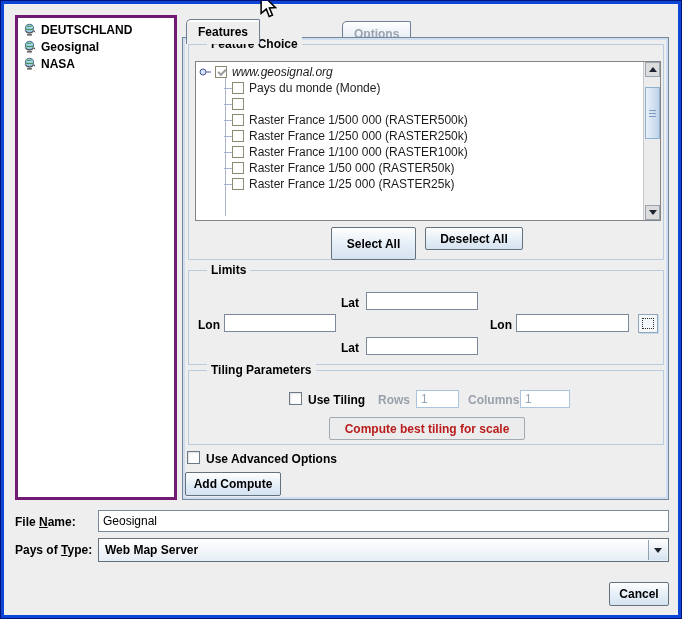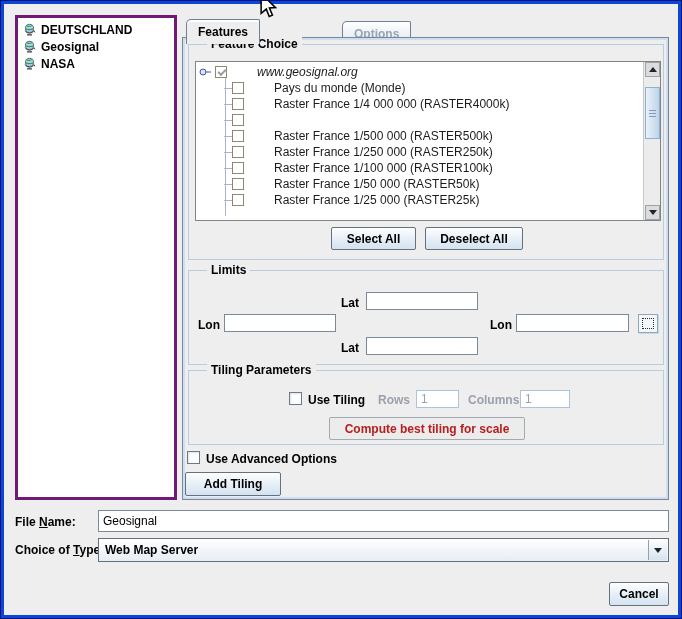--- a/index.html
+++ b/index.html
@@ -38,21 +38,21 @@
   .tree-row.child { padding-left:36px; }
   .tree-row.child::before { content:''; position:absolute; left:28px; top:8px; width:8px; height:1px; background:#aab4cc; }
   .vline { position:absolute; left:29px; top:15px; width:1px; height:139px; background:#aab4cc; }
   .tree-row.root { padding-left:3px; }
   .handle { margin-right:4px; }
   .tcb { position:relative; width:12px; height:12px; border:1px solid #8a8a74; background:#fff; margin-right:5px; flex:0 0 auto; }
   .tcb.gray::after, .tcb.red::after { content:''; position:absolute; left:2px; top:2px; width:6px; height:3px;
     border-left:2px solid; border-bottom:2px solid; transform:rotate(-45deg); }
   .tcb.gray::after { border-color:#9a9a9a; }
   .tcb.red::after { border-color:#cc0000; }
-  .tlabel { color:#1c1c1c;margin-left:25px; }
+  .tlabel { color:#1c1c1c; }
   .tree-row.root .tlabel { font-style:italic; }
   .tree-row.sel .tlabel { font-weight:bold; }
   
   .sbar { position:absolute; right:0; top:0; width:17px; height:158px; background:#ececec; border-left:1px solid #c8c8c8; }
   .sbtn { position:absolute; left:1px; width:15px; height:15px; background:#dcdcdc; border:1px solid #9aa4ae; display:flex; align-items:center; justify-content:center; }
   .sbtn.up { top:0; } .sbtn.down { bottom:0; }
   .tri-up { width:0; height:0; border-left:4px solid transparent; border-right:4px solid transparent; border-bottom:5px solid #1d2430; }
   .tri-down { width:0; height:0; border-left:4px solid transparent; border-right:4px solid transparent; border-top:5px solid #1d2430; }
   .sthumb { position:absolute; left:1px; top:25px; width:15px; height:52px;
     background:linear-gradient(90deg,#eaf1f9,#bed4ea); border:1px solid #8fb0cf; }
@@ -140,24 +140,20 @@
               </svg>
             <span class="tcb gray"></span>
             <span class="tlabel">www.geosignal.org</span>
           </div>
           <div class="tree-row child">
               <span class="tcb"></span>
               <span class="tlabel">Pays du monde (Monde)</span>
             </div>
           <div class="tree-row child">
               <span class="tcb"></span>
-              <span class="tlabel">Raster France 1/4 000 000 (RASTER4000k)</span>
-            </div>
-          <div class="tree-row child">
-              <span class="tcb"></span>
             </div>
           <div class="tree-row child">
               <span class="tcb"></span>
               <span class="tlabel">Raster France 1/500 000 (RASTER500k)</span>
             </div>
           <div class="tree-row child">
               <span class="tcb"></span>
               <span class="tlabel">Raster France 1/250 000 (RASTER250k)</span>
             </div>
           <div class="tree-row child">
@@ -177,21 +173,21 @@
           <div class="sbtn up">
               <span class="tri-up"></span>
             </div>
           <div class="sthumb"></div>
           <div class="sbtn down">
               <span class="tri-down"></span>
             </div>
         </div>
       </div>
 
-      <div class="btn" style="left:142px; top:182px; width:85px; height:23px;">Select All</div>
+      <div class="btn" style="left:142px; top:182px; width:85px; height:33px;">Select All</div>
       <div class="btn" style="left:236px; top:182px; width:98px; height:23px;">Deselect All</div>
     </div>
 
     <div class="grp" style="left:5px; top:232px; width:476px; height:95px;">
       <span class="grp-title">Limits</span>
       <span class="lbl" style="left:152px; top:25px;">Lat</span>
       <input class="tf" style="left: 177px; top: 21px; width: 112px; height: 18px;" value="">
       <span class="lbl" style="left:9px; top:47px;">Lon</span>
       <input class="tf" style="left: 35px; top: 43px; width: 112px; height: 18px;" value="">
       <span class="lbl" style="left:301px; top:47px;">Lon</span>
@@ -207,27 +203,27 @@
       <span class="lbl" style="left:119px; top:22px;">Use Tiling</span>
       <span class="lbl gray" style="left:189px; top:22px;">Rows</span>
       <input class="tf dis" disabled="" style="left: 227px; top: 19px; width: 43px; height: 18px;" value="1">
       <span class="lbl gray" style="left:279px; top:22px;">Columns</span>
       <input class="tf dis" disabled="" style="left: 331px; top: 19px; width: 50px; height: 18px;" value="1">
       <div class="btn disabled" style="left:140px; top:46px; width:196px; height:23px;">Compute best tiling for scale</div>
     </div>
 
     <span class="uicb" style="left:4px; top:413px;"></span>
     <span class="lbl" style="left:23px; top:414px;">Use Advanced Options</span>
-    <div class="btn" style="left:2px; top:434px; width:96px; height:24px;">Add Tiling</div>
+    <div class="btn" style="left:2px; top:434px; width:96px; height:24px;">Add Compute</div>
   </div>
 
   <span class="lbl" style="left:14px; top:514px;"><span>File </span><span class="mn">N</span><span>ame:</span></span>
   <input class="tf" style="left: 97px; top: 509px; width: 571px; height: 22px;" value="Geosignal">
 
-  <span class="lbl" style="left:14px; top:542px;"><span>Choice of </span><span class="mn">T</span><span>ype:</span></span>
+  <span class="lbl" style="left:14px; top:542px;"><span>Pays of </span><span class="mn">T</span><span>ype:</span></span>
   <div class="combo" style="left:97px; top:537px; width:571px; height:24px;">
     <span>Web Map Server</span>
     <span class="combo-arrow">
         <span class="tri-down"></span>
       </span>
   </div>
 
   <div class="btn" style="left:608px; top:581px; width:60px; height:24px;">Cancel</div>
 
 </div>

